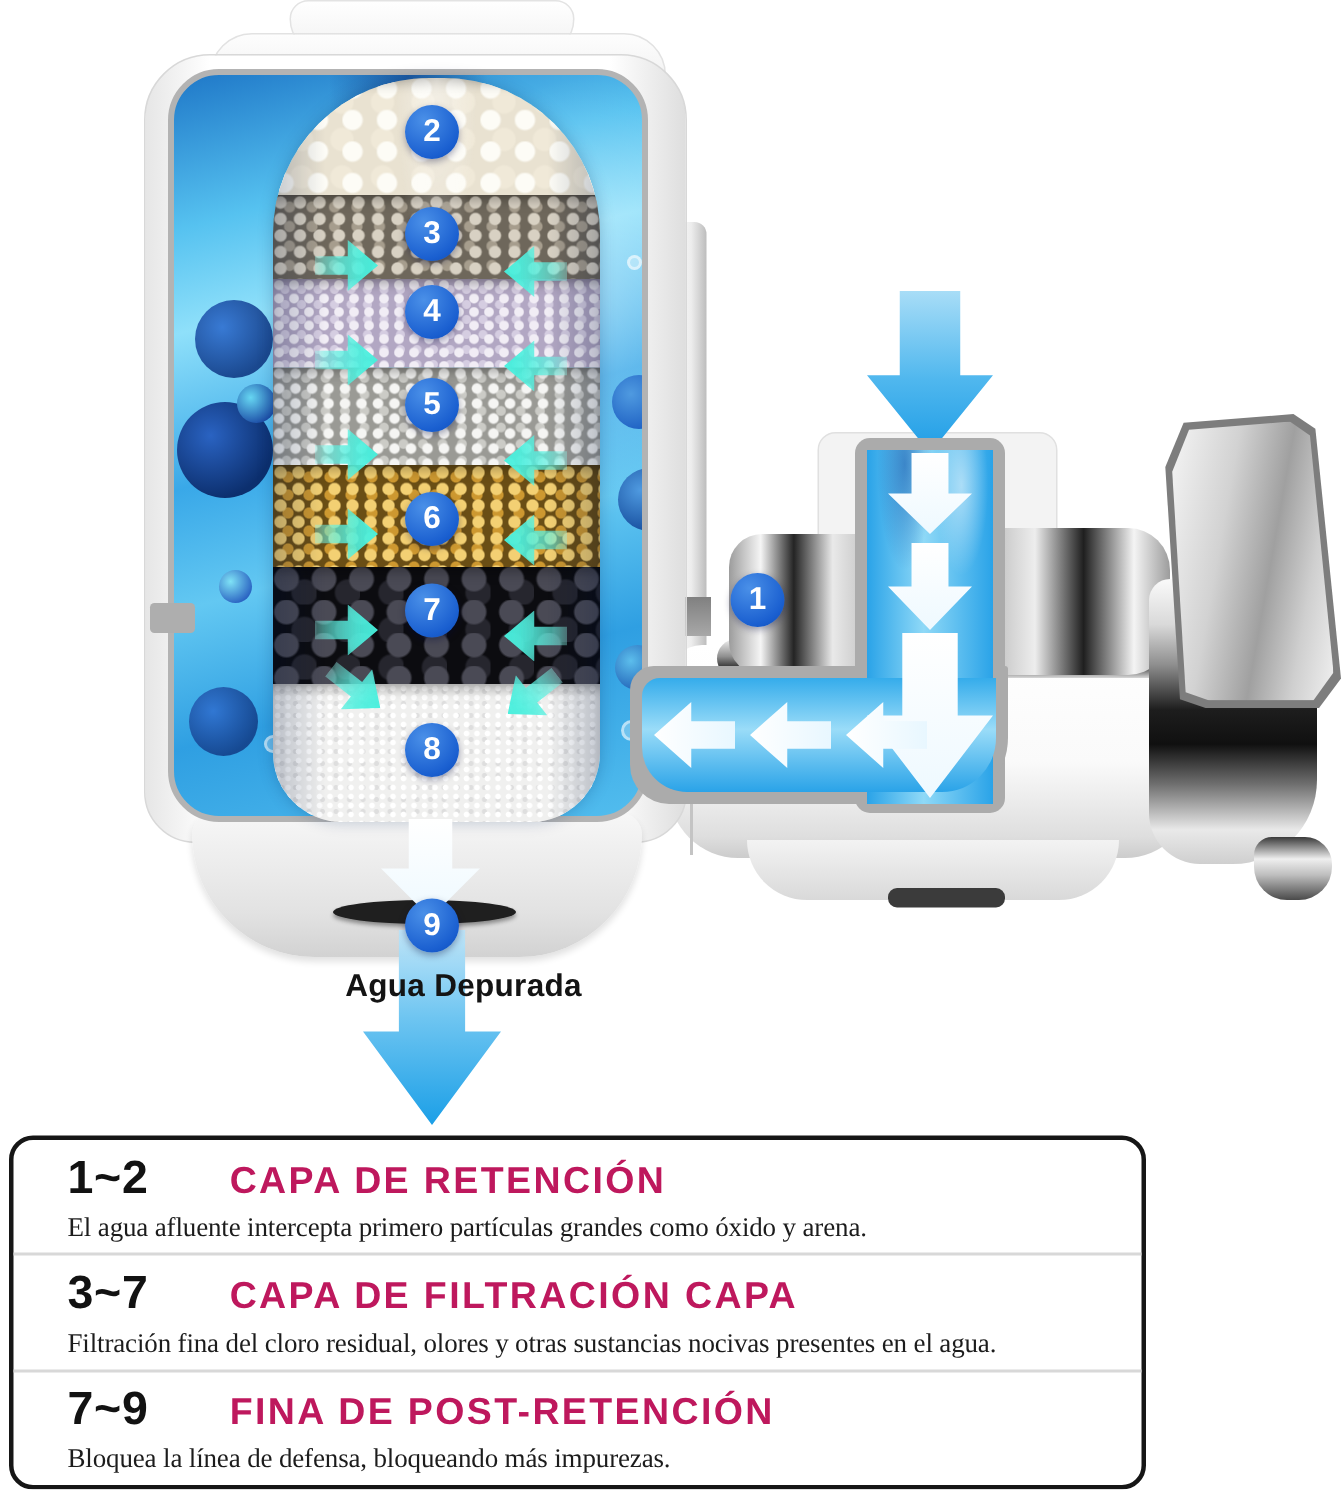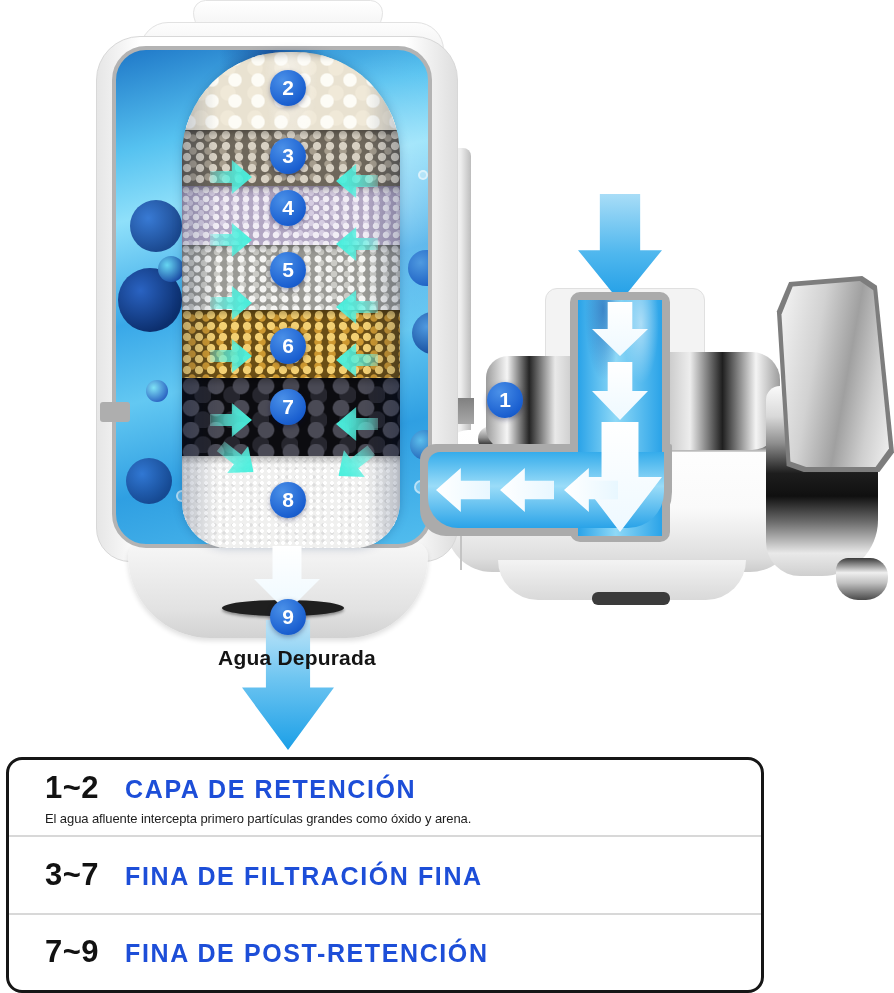--- a/index.html
+++ b/index.html
@@ -63,22 +63,22 @@
       background-size:7px 6px,9px 8px;}
 
   .virus{border-radius:50%;}
 
   
   .legend{position:absolute;left:6px;top:757px;width:752px;height:230px;background:#fff;
           border:3px solid #161616;border-radius:16px;display:flex;flex-direction:column;z-index:60;justify-content:flex-end;}
   .legend-row{flex:1;display:flex;flex-direction:column;justify-content:center;padding:6px 18px 6px 36px;}
   .legend-head{display:flex;align-items:baseline;gap:26px;}
   .legend-range{font-size:31px;font-weight:bold;color:#121212;letter-spacing:.5px;}
-  .legend-title{font-size:25px;font-weight:bold;color:#1d4ed8;letter-spacing:1.6px;}
-  .legend-desc{font-size:13px;color:#1c1c1c;margin-top:5px;letter-spacing:-.1px;}
+  .legend-title{font-size:25px;font-weight:bold;color:#be185d;letter-spacing:1.6px;margin-left:28px;}
+  .legend-desc{font-size:18px;color:#1c1c1c;margin-top:5px;letter-spacing:-.1px;font-family:Liberation Serif, serif;}
   .legend-divider{height:0;border-top:2px solid #d8d8d8;margin:0;}
 </style>
 </head>
 <body>
 
 <div class="scene">
 
   <div class="abs" style="left:437px;top:148px;width:34px;height:288px;border-radius:8px 8px 0 0;
               background:linear-gradient(90deg,#c6c6c6,#ffffff 30%,#ededed 70%,#bdbdbd);"></div>
   <div class="abs" style="left:434px;top:398px;width:40px;height:26px;background:linear-gradient(180deg,#808080,#a8a8a8);"></div>
@@ -187,21 +187,21 @@
 
   <div class="abs wa-down" style="left:592px;top:302px;width:56px;height:54px;"></div>
   <div class="abs wa-down" style="left:592px;top:362px;width:56px;height:58px;"></div>
   <div class="abs wa-down" style="left:578px;top:422px;width:84px;height:110px;"></div>
   <div class="abs wa-left" style="left:436px;top:468px;width:54px;height:44px;"></div>
   <div class="abs wa-left" style="left:500px;top:468px;width:54px;height:44px;"></div>
   <div class="abs wa-left" style="left:564px;top:468px;width:54px;height:44px;"></div>
 
   <div class="abs big-down" style="left:242px;top:620px;width:92px;height:130px;
               background:linear-gradient(180deg,rgba(190,229,249,.95) 0%,#6ec5f1 45%,#1b9fe7 100%);"></div>
-  <div class="abs flow-label" style="left:197px;top:646px;width:200px;">Agua Depurada</div>
+  <div class="abs flow-label" style="left:209px;top:646px;width:200px;">Agua Depurada</div>
 
   <div class="abs badge" style="left:487px;top:382px;">1</div>
   <div class="abs badge" style="left:270px;top:70px;">2</div>
   <div class="abs badge" style="left:270px;top:138px;">3</div>
   <div class="abs badge" style="left:270px;top:190px;">4</div>
   <div class="abs badge" style="left:270px;top:252px;">5</div>
   <div class="abs badge" style="left:270px;top:328px;">6</div>
   <div class="abs badge" style="left:270px;top:389px;">7</div>
   <div class="abs badge" style="left:270px;top:482px;">8</div>
   <div class="abs badge" style="left:270px;top:599px;">9</div>
@@ -211,25 +211,27 @@
       <div class="legend-head">
         <span class="legend-range">1~2</span>
         <span class="legend-title">CAPA DE RETENCIÓN</span>
       </div>
       <div class="legend-desc">El agua afluente intercepta primero partículas grandes como óxido y arena.</div>
     </div>
     <div class="legend-divider"></div>
     <div class="legend-row">
       <div class="legend-head">
         <span class="legend-range">3~7</span>
-        <span class="legend-title">FINA DE FILTRACIÓN FINA</span>
+        <span class="legend-title">CAPA DE FILTRACIÓN CAPA</span>
       </div>
+      <div class="legend-desc">Filtración fina del cloro residual, olores y otras sustancias nocivas presentes en el agua.</div>
     </div>
     <div class="legend-divider"></div>
     <div class="legend-row">
       <div class="legend-head">
         <span class="legend-range">7~9</span>
         <span class="legend-title">FINA DE POST-RETENCIÓN</span>
       </div>
+      <div class="legend-desc">Bloquea la línea de defensa, bloqueando más impurezas.</div>
     </div>
   </div>
 
 </div>
 
 </body></html>

